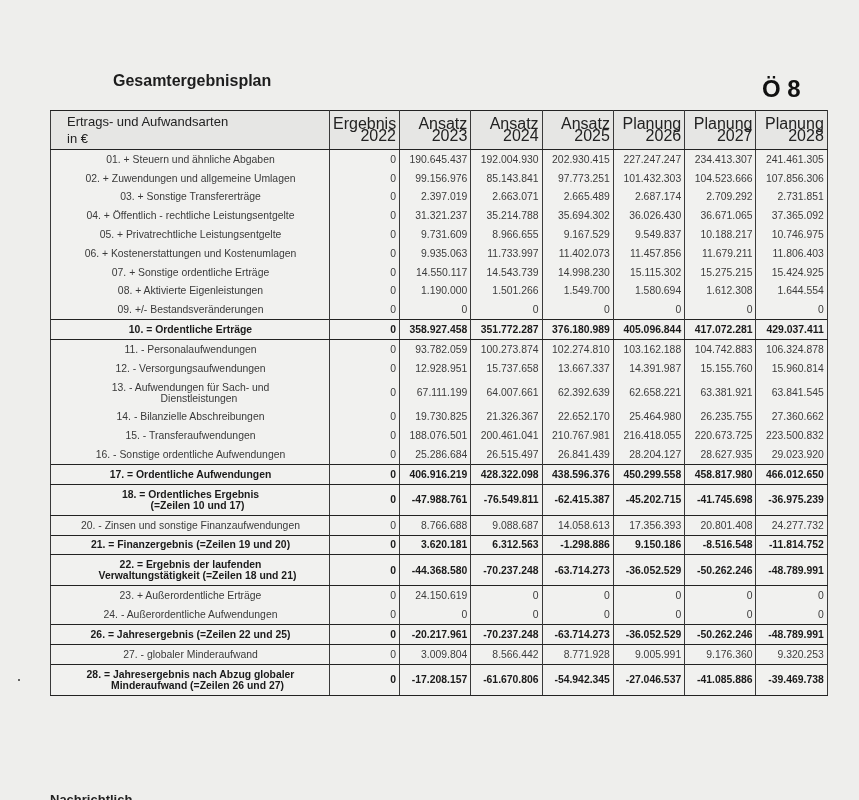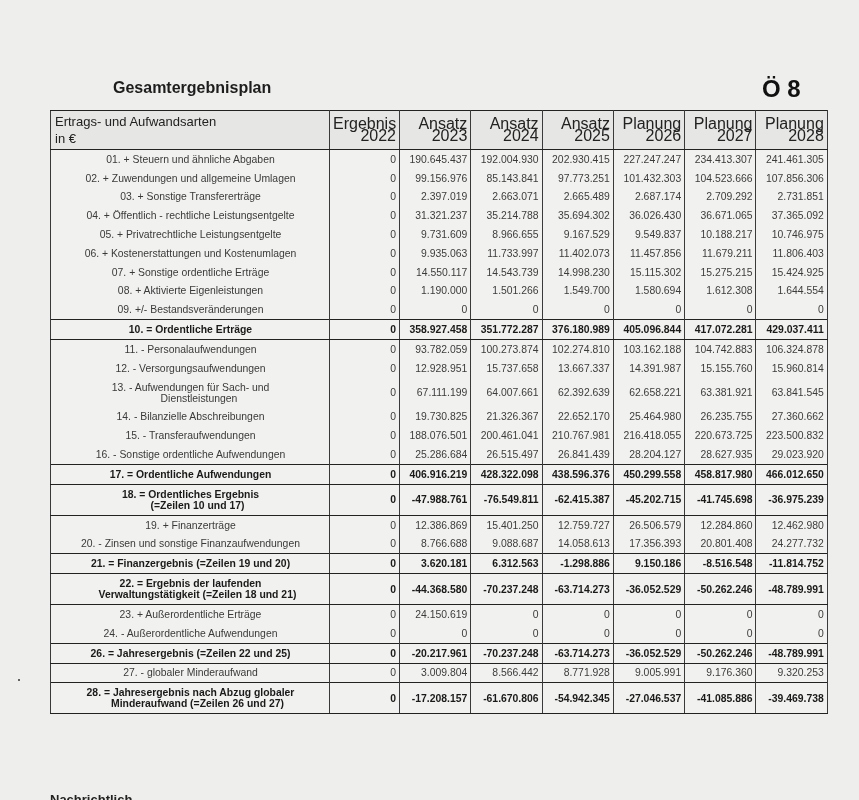--- a/index.html
+++ b/index.html
@@ -4,21 +4,21 @@
 <style>
   html, body { margin:0; padding:0; }
   body {
     width:859px; height:800px; overflow:hidden;
     background:#eeeeec;
     font-family:"Liberation Sans", sans-serif;
     color:#222;
     position:relative;
   }
   .page-title {
-    position:absolute; left:113px; top:79px;
+    position:absolute; left:113px; top:72px;
     font-size:16px; font-weight:bold; color:#1d1d1d;
   }
   .section-code {
     position:absolute; left:762px; top:75px;
     font-size:24px; font-weight:bold; color:#111;
   }
   table.plan {
     position:absolute; left:50px; top:110px;
     border-collapse:collapse;
     table-layout:fixed;
@@ -42,21 +42,21 @@
     text-align:right;
     line-height:12px;
     background:#e6e6e4;
     border-bottom:1.5px solid #222;
     border-top:1.5px solid #222;
   }
   table.plan th.label-head {
     text-align:left;
     font-size:13px;
     line-height:17px;
-    padding-left:4px;
+    padding-left:16px;
   }
   table.plan td {
     height:18.8px;
     text-align:right;
     color:#3c3c3c;
   }
   table.plan td.label {
     text-align:center;
     padding-left:4px;
     color:#3a3a3a;
@@ -287,30 +287,20 @@
         <td class="label"><span>18. = Ordentliches Ergebnis</span><span class="l2">(=Zeilen 10 und 17)</span></td>
         <td>0</td>
         <td>-47.988.761</td>
         <td>-76.549.811</td>
         <td>-62.415.387</td>
         <td>-45.202.715</td>
         <td>-41.745.698</td>
         <td>-36.975.239</td>
       </tr>
       <tr class="body">
-        <td class="label"><span>19. + Finanzerträge</span></td>
-        <td>0</td>
-        <td>12.386.869</td>
-        <td>15.401.250</td>
-        <td>12.759.727</td>
-        <td>26.506.579</td>
-        <td>12.284.860</td>
-        <td>12.462.980</td>
-      </tr>
-      <tr class="body">
         <td class="label"><span>20. - Zinsen und sonstige Finanzaufwendungen</span></td>
         <td>0</td>
         <td>8.766.688</td>
         <td>9.088.687</td>
         <td>14.058.613</td>
         <td>17.356.393</td>
         <td>20.801.408</td>
         <td>24.277.732</td>
       </tr>
       <tr class="sum">

